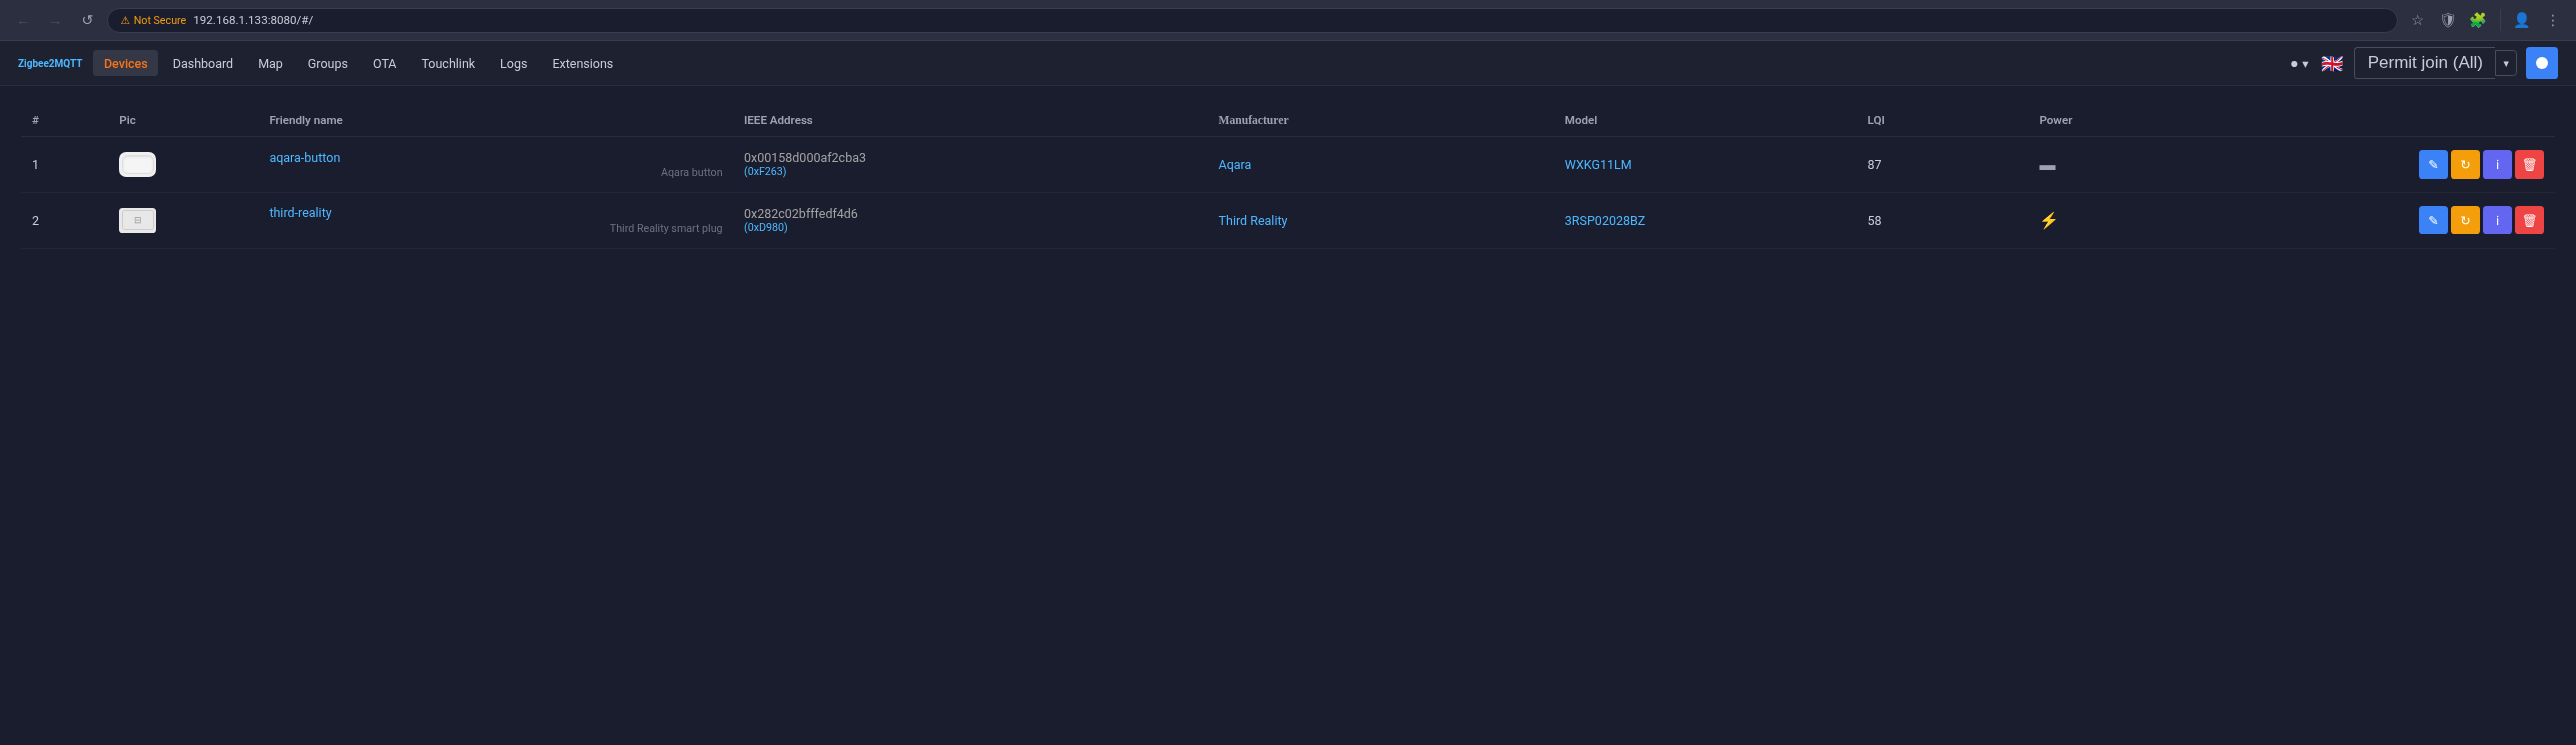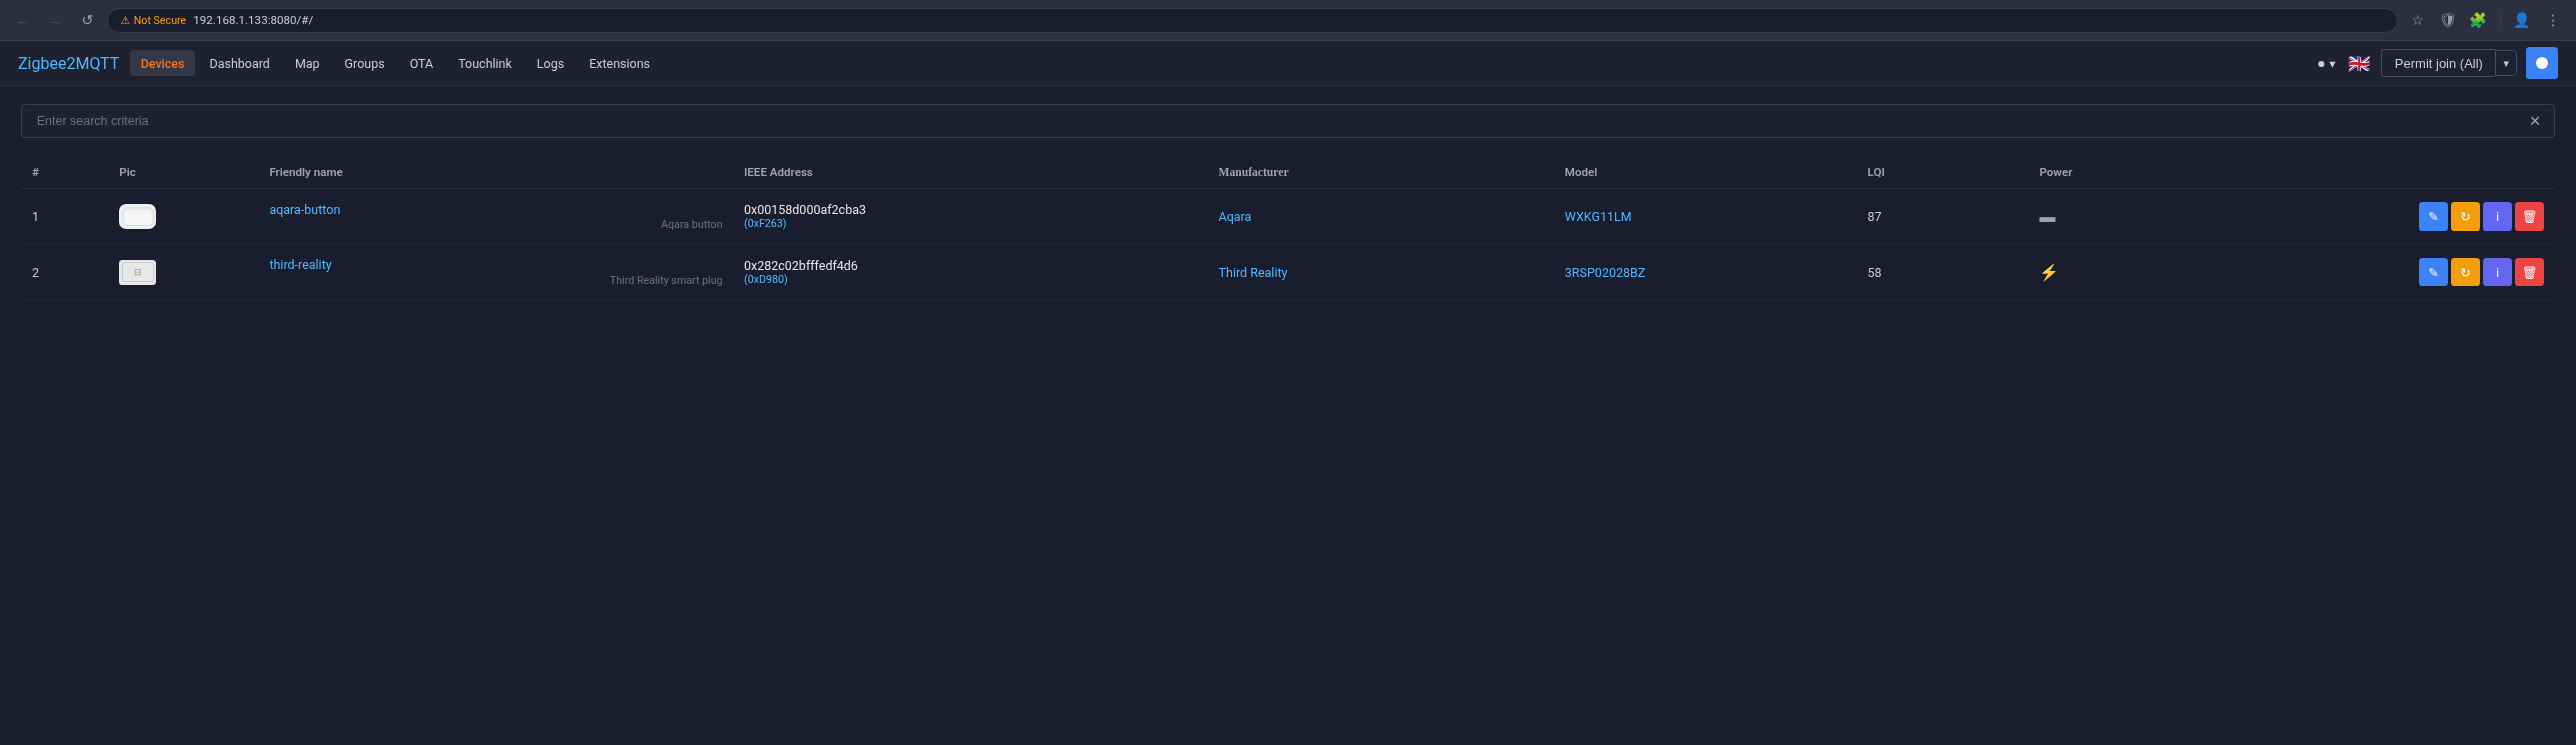--- a/index.html
+++ b/index.html
@@ -78,22 +78,22 @@
       background: #1e2130;
       border-bottom: 0.9px solid #2a2d3e;
       padding: 0 18px;
       display: flex;
       align-items: center;
       gap: 3.6px;
       height: 45px;
     }
     .nav-brand {
       color: #4db8ff;
-      font-weight: 400;
-      font-size: 16px;
+      font-weight: 700;
+      font-size: 10px;
       margin-right: 7.1px;
       text-decoration: none;
     }
     .nav-item {
       padding: 5.4px 10.7px;
       border-radius: 3.6px;
       cursor: pointer;
       color: #c8ccd6;
       font-size: 12.5px;
       white-space: nowrap;
@@ -123,21 +123,21 @@
       margin-left: 7.1px;
     }
     .permit-join-main {
       background: transparent;
       border: 0.9px solid #4a4d5e;
       border-right: none;
       border-radius: 3.6px 0 0 3.6px;
       color: #c8ccd6;
       padding: 5.4px 12.5px;
       cursor: pointer;
-      font-size: 13px;
+      font-size: 17px;
     }
     .permit-join-dropdown {
       background: transparent;
       border: 0.9px solid #4a4d5e;
       border-radius: 0 3.6px 3.6px 0;
       color: #c8ccd6;
       padding: 5.4px 7.1px;
       cursor: pointer;
       font-size: 10.7px;
     }
@@ -245,21 +245,21 @@
       text-decoration: none;
       font-weight: 400;
     }
     .device-subname {
       color: #6b7280;
       font-size: 10.7px;
       margin-top: 1.8px;
       text-align: right;
     }
 
-    .ieee-main { color: #e5e5e5; }
+    .ieee-main { color: #a3a3a3; }
     .ieee-short { color: #4db8ff; font-size: 10.7px; }
 
     .manufacturer-link { color: #4db8ff; }
     .model-link { color: #4db8ff; }
 
     .lqi-value { color: #c8ccd6; }
 
     .power-icon { font-size: 16px; color: #9ca3af; }
 
     
@@ -389,26 +389,20 @@
     <button class="permit-join-dropdown">▾</button>
   </div>
 
   <button class="toggle-btn">
     <div class="circle"></div>
   </button>
 </div>
 
 <div class="main-content">
 
-  <div class="search-container">
-    <input class="search-input" type="text" placeholder="Enter search criteria" style="">
-    <button class="search-clear">
-      <span>✕</span>
-    </button>
-  </div>
 
   <table class="devices-table">
     <thead>
       <tr>
         <th class="col-hash">#</th>
         <th class="col-pic">Pic</th>
         <th class="col-name">Friendly name</th>
         <th class="col-ieee">IEEE Address</th>
         <th class="col-mfr">Manufacturer</th>
         <th class="col-model">Model</th>

